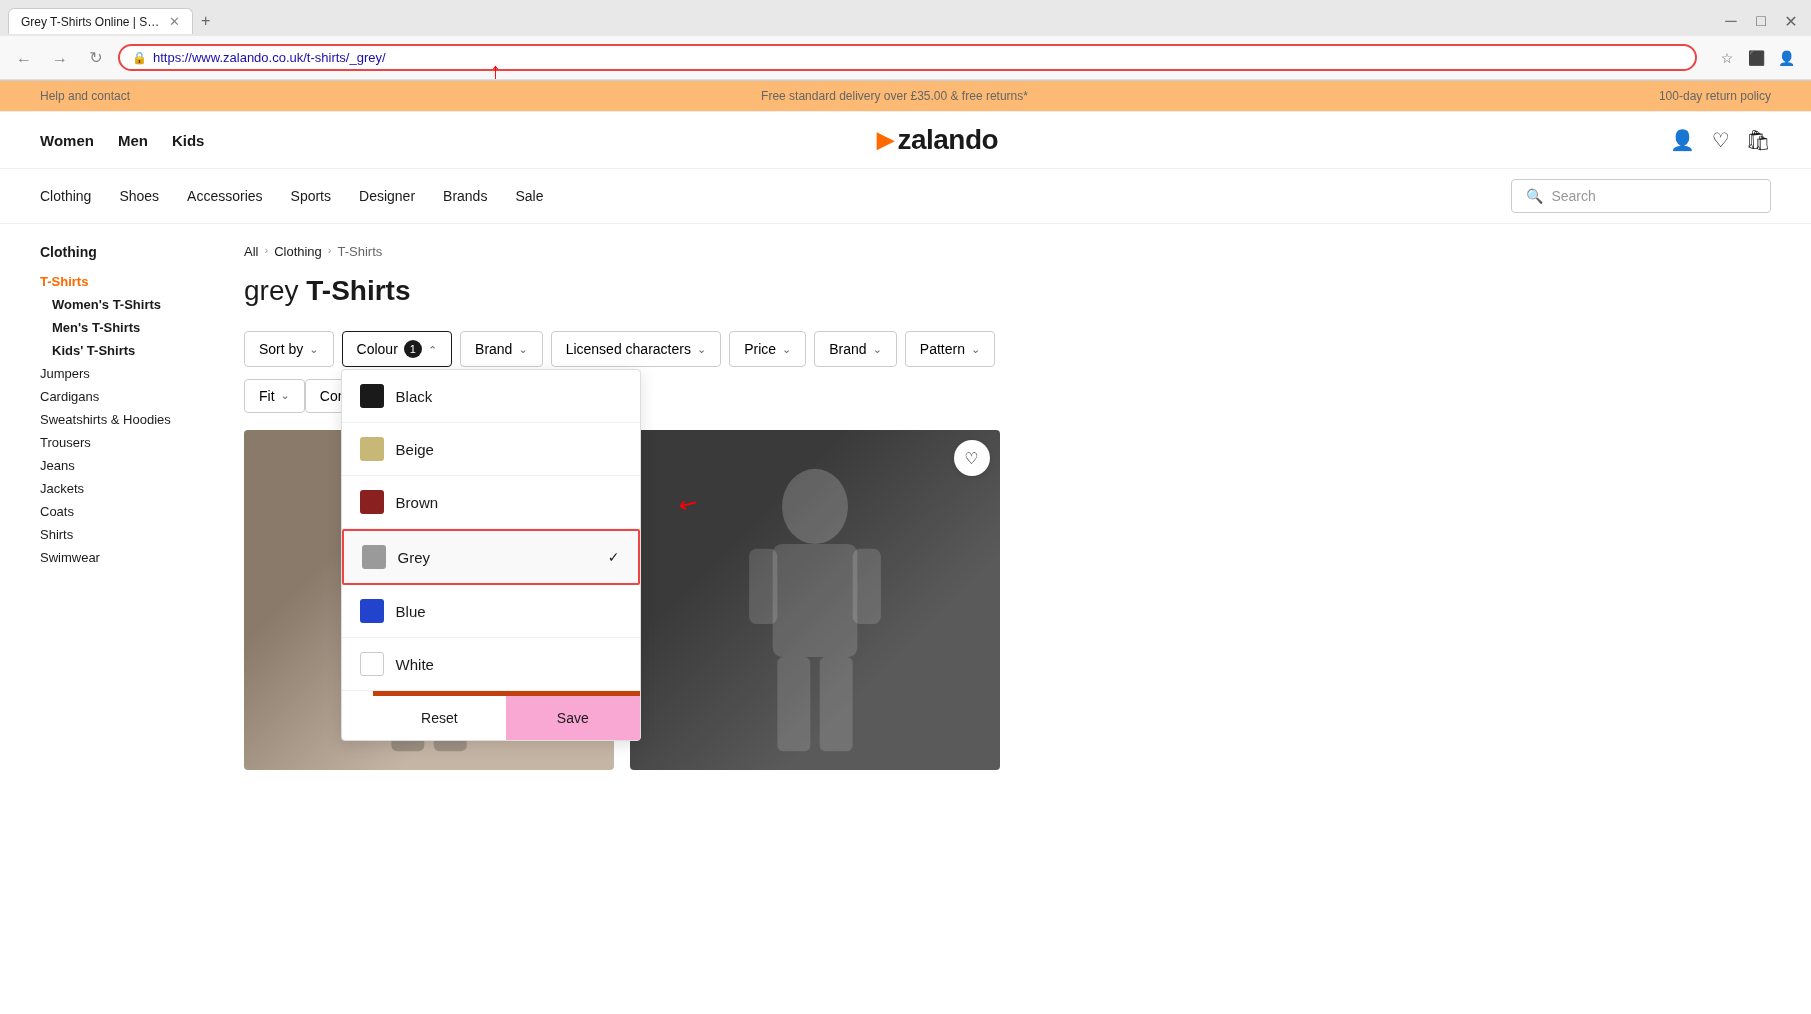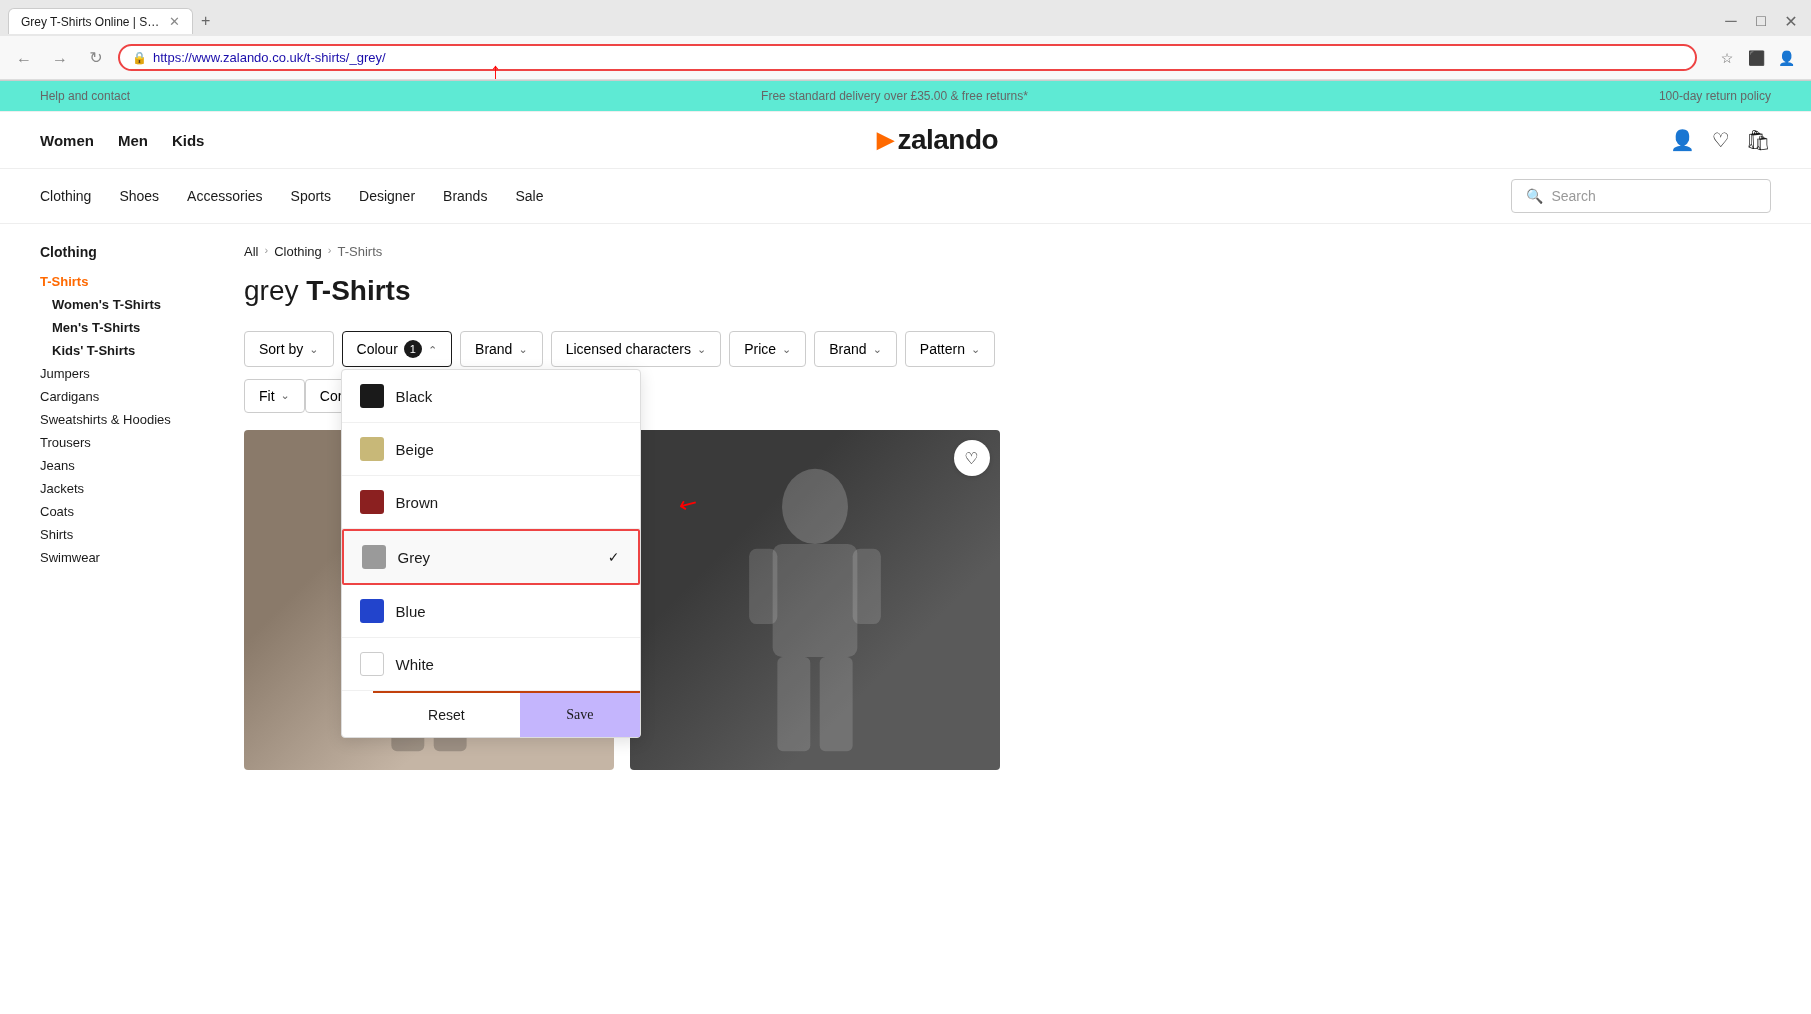--- a/index.html
+++ b/index.html
@@ -13,21 +13,21 @@
     .browser-tab .tab-close { color: #888; cursor: pointer; font-size: 13px; }
     .browser-tab-new { background: none; border: none; padding: 5px 8px; font-size: 16px; color: #666; cursor: pointer; }
     .browser-nav { background: #f8f8f8; border-bottom: 1px solid #ddd; display: flex; align-items: center; padding: 6px 10px; gap: 8px; height: 44px; }
     .nav-btn { background: none; border: none; width: 28px; height: 28px; border-radius: 50%; cursor: pointer; display: flex; align-items: center; justify-content: center; color: #888; font-size: 16px; }
     .address-bar { flex: 1; display: flex; align-items: center; background: #fff; border: 2px solid #e44; border-radius: 20px; padding: 4px 12px; gap: 6px; position: relative; }
     .address-bar .lock-icon { color: #888; font-size: 12px; }
     .address-bar input { border: none; outline: none; flex: 1; font-size: 13px; color: #1a0dab; }
     .nav-action-btn { background: none; border: none; width: 28px; height: 28px; border-radius: 50%; cursor: pointer; display: flex; align-items: center; justify-content: center; color: #666; font-size: 14px; }
 
     
-    .top-banner { background: #5eead4; border-bottom: 1px solid #eee; display: flex; justify-content: space-between; padding: 8px 40px; font-size: 12px; color: #666; }
+    .top-banner { background: #fdba74; border-bottom: 1px solid #eee; display: flex; justify-content: space-between; padding: 8px 40px; font-size: 12px; color: #666; }
     .site-header { display: flex; align-items: center; padding: 12px 40px; border-bottom: 1px solid #eee; gap: 20px; }
     .main-nav { display: flex; gap: 24px; font-size: 15px; font-weight: 600; }
     .main-nav a { text-decoration: none; color: #1a1a1a; cursor: pointer; }
     .logo { flex: 1; display: flex; justify-content: center; align-items: center; }
     .logo-text { font-size: 28px; font-weight: 700; color: #1a1a1a; letter-spacing: -0.5px; display: flex; align-items: center; gap: 4px; }
     .logo-play { color: #ff6900; font-size: 22px; }
     .header-icons { display: flex; gap: 16px; align-items: center; }
     .header-icon { cursor: pointer; font-size: 20px; color: #1a1a1a; }
 
     .sub-nav { display: flex; align-items: center; padding: 10px 40px; gap: 28px; border-bottom: 1px solid #eee; }
@@ -67,23 +67,23 @@
     .items-count { font-size: 14px; color: #666; display: flex; align-items: center; gap: 6px; }
     .info-icon { width: 16px; height: 16px; border: 1px solid #999; border-radius: 50%; display: inline-flex; align-items: center; justify-content: center; font-size: 10px; color: #999; }
     .filter-relative { position: relative; }
     .colour-dropdown { position: absolute; top: calc(100% + 2px); left: -1px; width: 300px; background: #fff; border: 1px solid #ddd; border-radius: 4px; box-shadow: 0 4px 16px rgba(0,0,0,0.12); z-index: 100; }
     .colour-item { display: flex; align-items: center; gap: 12px; padding: 14px 18px; cursor: pointer; font-size: 15px; border-bottom: 1px solid #f0f0f0; position: relative; }
     .colour-item:last-child { border-bottom: none; }
     .colour-item.selected { background: #f9f9f9; }
     .colour-swatch { width: 24px; height: 24px; border-radius: 3px; flex-shrink: 0; }
     .colour-name { flex: 1; }
     .colour-check { color: #1a1a1a; font-size: 14px; }
-    .dropdown-actions { display: flex; border-top: 2px solid #c2410c; margin-left: 31px; }
+    .dropdown-actions { display: flex; border-top: 5px solid #c2410c; margin-left: 31px; }
     .dropdown-reset { flex: 1; padding: 14px; background: #fff; border: none; cursor: pointer; font-size: 14px; color: #1a1a1a; font-weight: 500; }
-    .dropdown-save { flex: 1; background: #c4b5fd; border: none; cursor: pointer; font-size: 14px; color: #1a1a1a; font-weight: 500; font-family: Liberation Serif, serif; }
+    .dropdown-save { flex: 1; padding: 14px; background: #f9a8d4; border: none; cursor: pointer; font-size: 14px; color: #1a1a1a; font-weight: 500; }
 
     
     .product-grid { display: grid; grid-template-columns: repeat(auto-fill, minmax(300px, 1fr)); gap: 16px; margin-top: 16px; }
     .product-card { position: relative; background: #f5f5f5; border-radius: 4px; overflow: hidden; height: 340px; }
     .wishlist-btn { position: absolute; top: 10px; right: 10px; background: #fff; border: none; border-radius: 50%; width: 36px; height: 36px; display: flex; align-items: center; justify-content: center; cursor: pointer; box-shadow: 0 1px 4px rgba(0,0,0,0.15); font-size: 16px; }
 
     
     .prod-bg-1 { background: linear-gradient(135deg, #8a7a6a 30%, #c5b5a5 70%); }
     .prod-bg-2 { background: linear-gradient(135deg, #3a3a3a 30%, #5a5a5a 70%); }
   </style>

